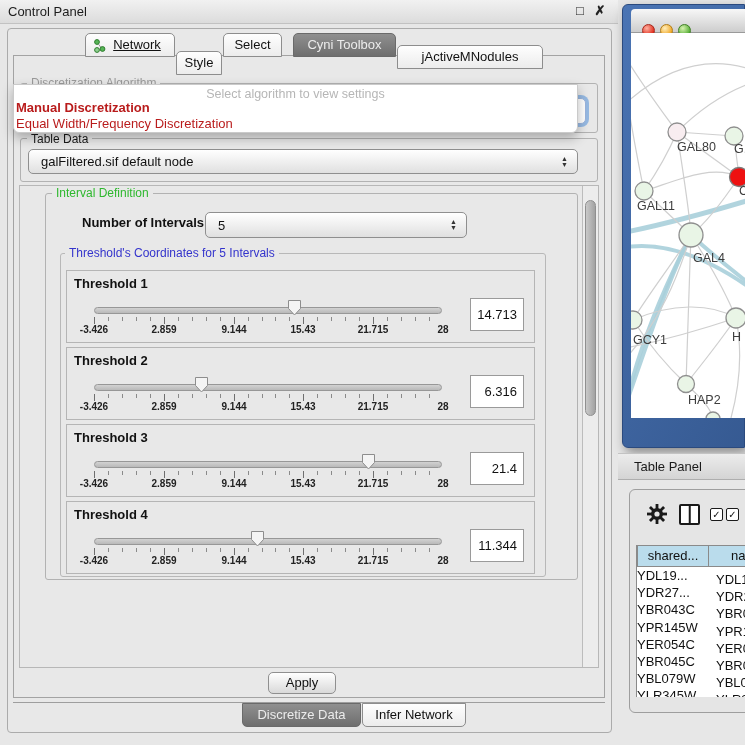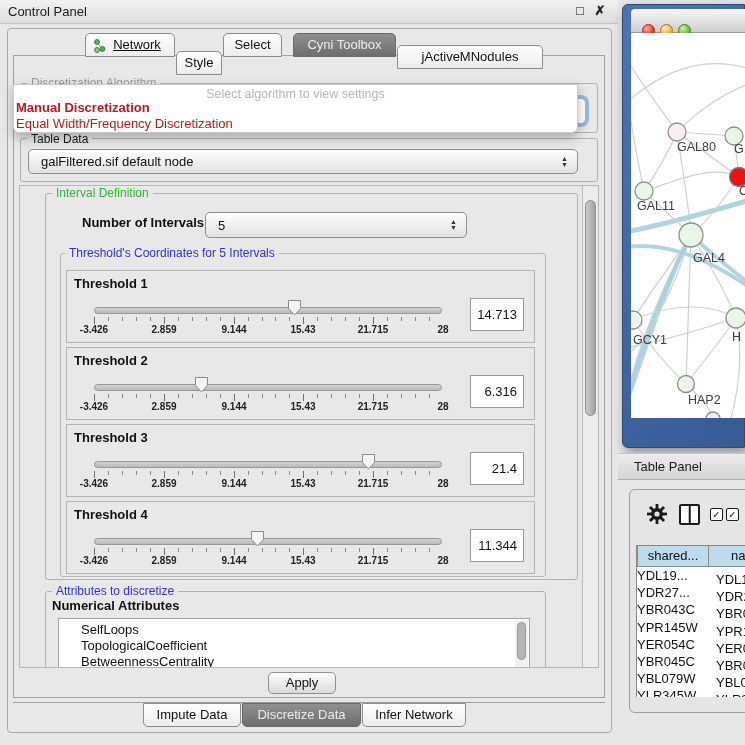--- a/index.html
+++ b/index.html
@@ -262,47 +262,31 @@
           <span class="tick-lab" style="left:72px;">2.859</span>
           <span class="tick-lab" style="left:142px;">9.144</span>
           <span class="tick-lab" style="left:211px;">15.43</span>
           <span class="tick-lab" style="left:281px;">21.715</span>
           <span class="tick-lab" style="left:351px;">28</span>
           <div class="valbox">11.344</div>
         </div>
       </div>
     </div>
 
-    <div class="group" style="left:25px; top:405px; width:501px; height:95px;">
-      <span class="gtitle t-blue">Attributes to discretize</span>
-      <span class="abs" style="left:6px; top:6px; font-size:13px; font-weight:bold;">Numerical Attributes</span>
-      <div class="attr-list">
-        <div style="height:3px;"></div>
-        <div class="attr-item">SelfLoops</div>
-        <div class="attr-item">TopologicalCoefficient</div>
-        <div class="attr-item">BetweennessCentrality</div>
-        <div class="abs" style="right:1px; top:1px; width:13px; height:58px; background:#f0f0f0;">
-          <div class="abs" style="left:2px; top:2px; width:9px; height:38px; border-radius:5px; background:#b5b5b5; border:1px solid #999;"></div>
-        </div>
-      </div>
-    </div>
 
     <div class="vsb-track">
       <div class="vsb-thumb" style="top:14px; height:216px;"></div>
     </div>
   </div>
 
   <div class="button" style="left:268px; top:672px; width:68px; height:22px; line-height:20px;">
     <span>Apply</span>
   </div>
 
   <div class="abs divider-line" style="left:13px; top:702px; width:592px; height:1px;"></div>
-  <div class="btab" style="left:143px; top:703px; width:98px;">
-    <span>Impute Data</span>
-  </div>
   <div class="btab active" style="left:242px; top:703px; width:119px;">
     <span>Discretize Data</span>
   </div>
   <div class="btab" style="left:362px; top:703px; width:104px;text-align:center;">
     <span>Infer Network</span>
   </div>
 
   <div class="abs netframe"></div>
   <div class="abs nettitle">
     <span class="light red" style="left:11px;"></span>

